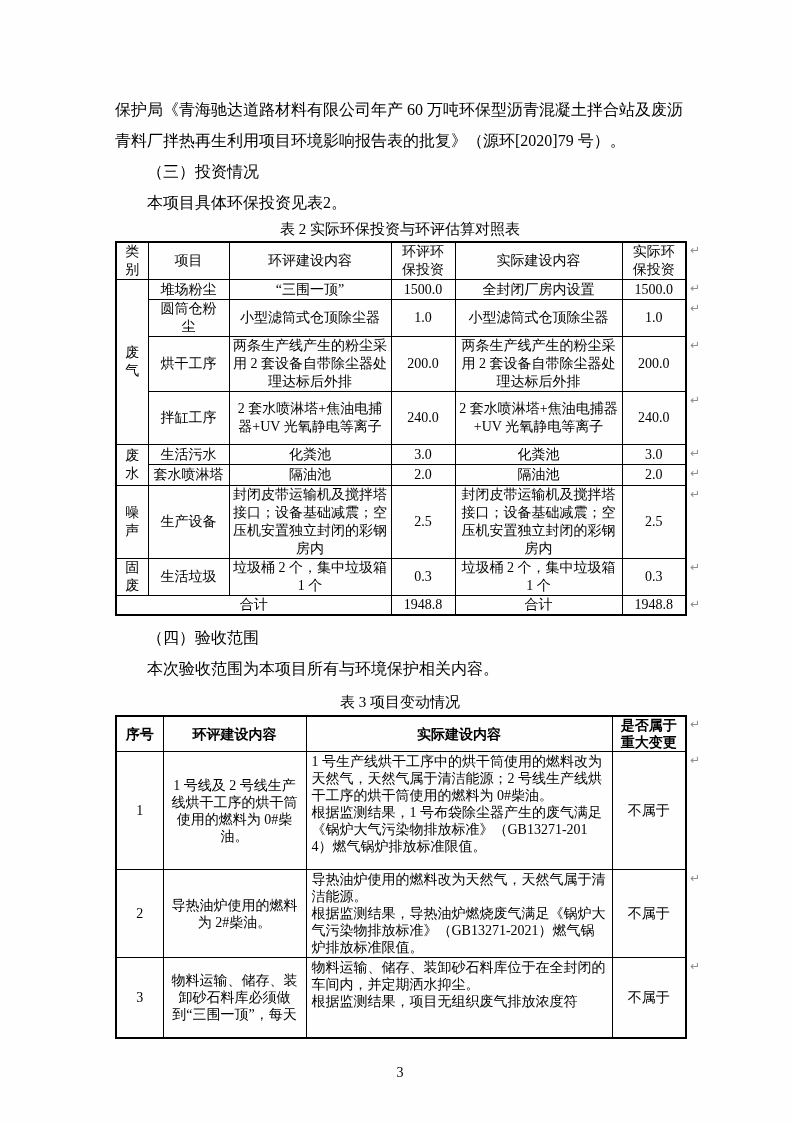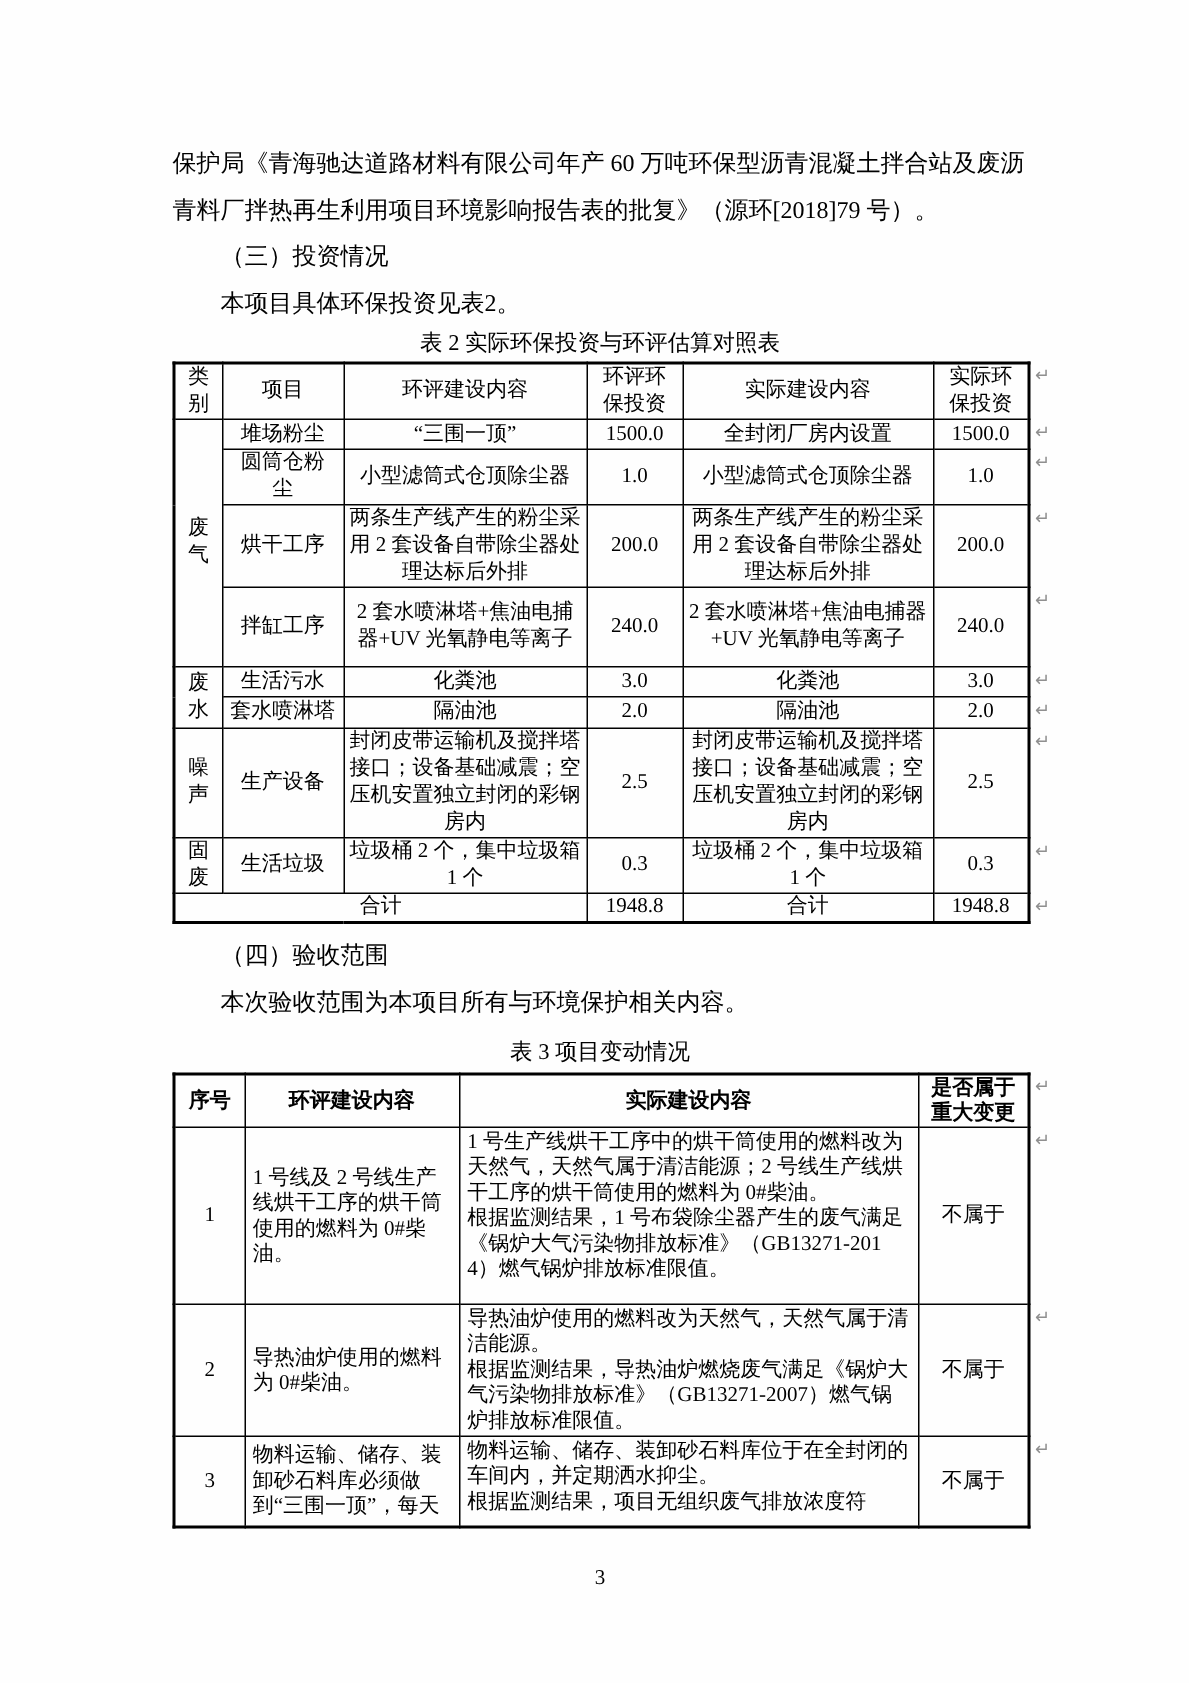--- a/index.html
+++ b/index.html
@@ -16,34 +16,34 @@
   .tbl-title{text-align:center;font-weight:normal;font-size:15px;line-height:20px;margin:1px 0 2px 0;}
   .tbl-wrap{position:relative;width:570px;}
   table{border-collapse:collapse;table-layout:fixed;width:570px;border:2px solid #000;}
   td,th{
     border:1px solid #000;font-size:14px;line-height:18px;padding:0 3px;
     text-align:center;vertical-align:middle;overflow:hidden;
     white-space:pre-line;font-weight:normal;word-break:break-all;
   }
   #t3 td,#t3 th{line-height:17px;}
   #t3 th{font-weight:bold;}
-  #t3 td.cl{text-align:left;padding:4px 5px;}
+  #t3 td.cl{text-align:center;padding:14px 5px;}
   #t3 td.ct{text-align:left;vertical-align:top;padding:1px 5px;}
   .pmark{
     position:absolute;right:-15px;color:#8f8f8f;
     font:12px "DejaVu Sans",sans-serif;line-height:12px;
   }
   .page-num{text-align:center;font-size:14px;margin-top:26px;}
 </style>
 </head>
 <body>
 
 <div class="page">
 
-  <p class="body">保护局《青海驰达道路材料有限公司年产 60 万吨环保型沥青混凝土拌合站及废沥青料厂拌热再生利用项目环境影响报告表的批复》（源环[2018]79 号）。</p>
+  <p class="body">保护局《青海驰达道路材料有限公司年产 60 万吨环保型沥青混凝土拌合站及废沥青料厂拌热再生利用项目环境影响报告表的批复》（源环[2020]79 号）。</p>
   <p class="body indent">（三）投资情况</p>
   <p class="body indent">本项目具体环保投资见表2。</p>
 
   <div class="tbl-title">表 2  实际环保投资与环评估算对照表</div>
 
   <div class="tbl-wrap">
     <table id="t2">
       <colgroup>
         <col style="width:32px">
           <col style="width:81px">
@@ -173,23 +173,23 @@
         </tr>
         <tr style="height:118px">
           <td>1</td>
           <td class="cl">1 号线及 2 号线生产线烘干工序的烘干筒使用的燃料为 0#柴油。</td>
           <td class="ct">1 号生产线烘干工序中的烘干筒使用的燃料改为天然气，天然气属于清洁能源；2 号线生产线烘干工序的烘干筒使用的燃料为 0#柴油。
 根据监测结果，1 号布袋除尘器产生的废气满足《锅炉大气污染物排放标准》（GB13271-2014）燃气锅炉排放标准限值。</td>
           <td>不属于</td>
         </tr>
         <tr style="height:85px">
           <td>2</td>
-          <td class="cl">导热油炉使用的燃料为 0#柴油。</td>
+          <td class="cl">导热油炉使用的燃料为 2#柴油。</td>
           <td class="ct">导热油炉使用的燃料改为天然气，天然气属于清洁能源。
-根据监测结果，导热油炉燃烧废气满足《锅炉大气污染物排放标准》（GB13271-2007）燃气锅炉排放标准限值。</td>
+根据监测结果，导热油炉燃烧废气满足《锅炉大气污染物排放标准》（GB13271-2021）燃气锅炉排放标准限值。</td>
           <td>不属于</td>
         </tr>
         <tr style="height:54px">
           <td>3</td>
           <td class="cl">物料运输、储存、装卸砂石料库必须做到“三围一顶”，每天</td>
           <td class="ct">物料运输、储存、装卸砂石料库位于在全封闭的车间内，并定期洒水抑尘。
 根据监测结果，项目无组织废气排放浓度符</td>
           <td>不属于</td>
         </tr>
       </tbody>

